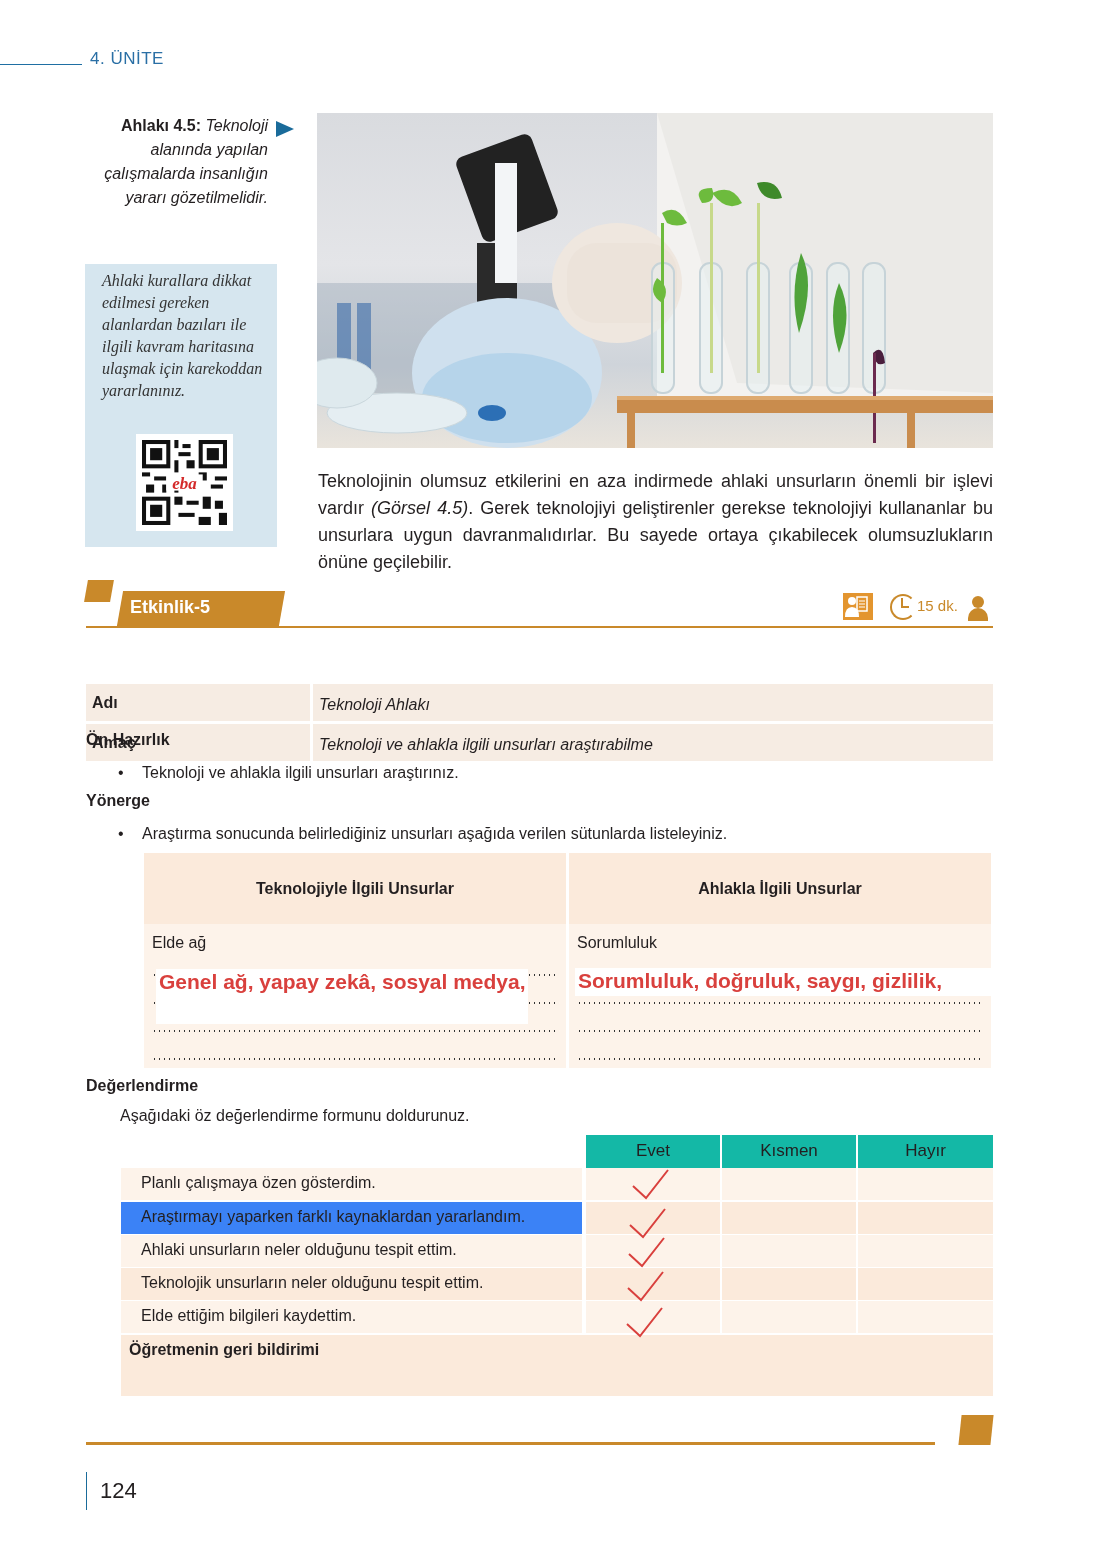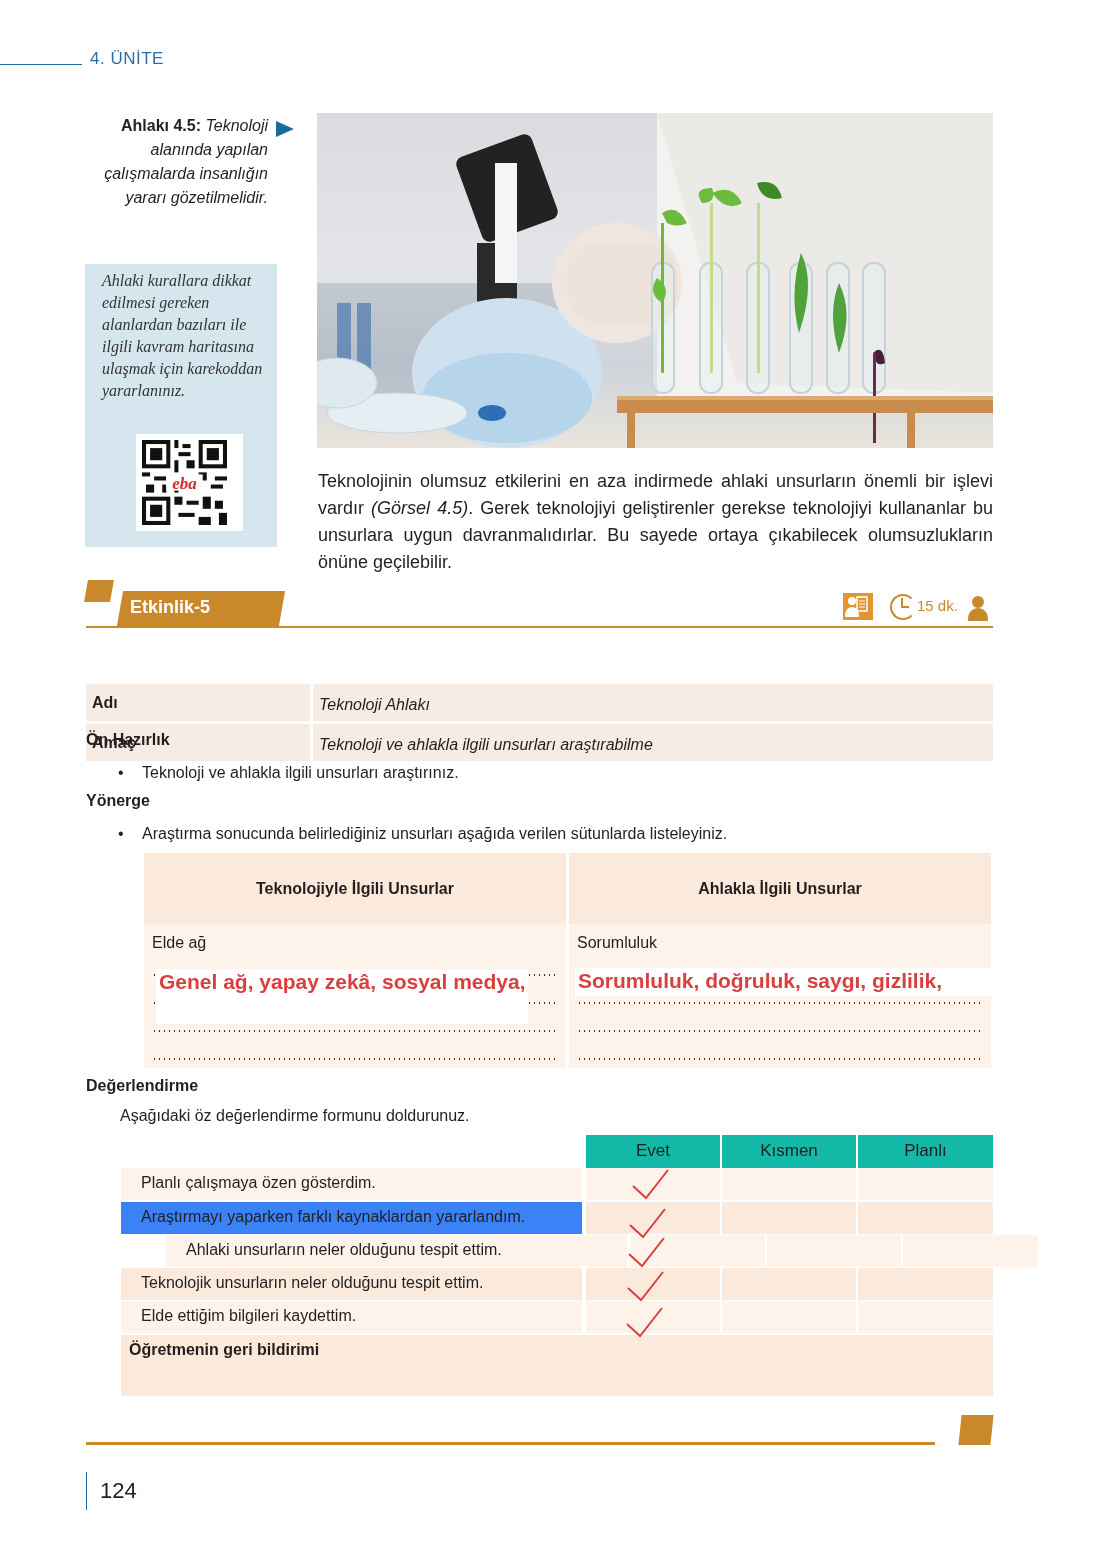--- a/index.html
+++ b/index.html
@@ -15,21 +15,21 @@
   .caption b { font-weight: bold; }
   .caption i { font-style: italic; }
   .caption-arrow { left: 276px; top: 121px; width: 0; height: 0; border-top: 8px solid transparent; border-bottom: 8px solid transparent; border-left: 18px solid #1a6b9a; }
 
   
   .photo { left: 317px; top: 113px; width: 676px; height: 335px; overflow: hidden; background: linear-gradient(180deg, #d9dbdf 0%, #e4e5e8 45%, #cfd4da 75%, #e9e4dc 100%); }
 
   
   .infobox { left: 85px; top: 264px; width: 192px; height: 283px; background: #d6e6ef; }
   .infobox-text { left: 102px; top: 270px; width: 165px; font-family: "Liberation Serif", serif; font-style: italic; font-size: 16px; line-height: 22px; color: #333; }
-  .qr { left: 136px; top: 434px; width: 107px; height: 97px; background: #fff; padding: 6px; }
+  .qr { left: 136px; top: 434px; width: 97px; height: 97px; background: #fff; padding: 6px; }
 
   
   .para { left: 318px; top: 468px; width: 675px; font-size: 18px; line-height: 27px; text-align: justify; color: #231f20; }
 
   
   .ek-accent { left: 86px; top: 580px; width: 26px; height: 22px; background: #c9892a; transform: skewX(-10deg); }
   .ek-tab { left: 120px; top: 591px; width: 162px; height: 35px; background: #c9892a; transform: skewX(-10deg); }
   .ek-label { left: 130px; top: 597px; font-size: 18px; font-weight: bold; color: #fff; }
   .ek-line { left: 86px; top: 626px; width: 907px; height: 2px; background: #c9892a; }
   .ek-icon-teacher { left: 843px; top: 593px; width: 30px; height: 27px; background: #e3952f; }
@@ -228,35 +228,35 @@
   <div class="dots" style="top:177px;"></div>
   <div class="dots" style="top:205px;"></div>
   <div class="answer" style="left:6px; top:115px; width:416px; height:28px; padding-left:3px;">Sorumluluk, doğruluk, saygı, gizlilik,</div>
 </div>
 
 <div class="abs section-h" style="left:86px; top:1077px;">Değerlendirme</div>
 <div class="abs bullet" style="left:120px; top:1107px;">Aşağıdaki öz değerlendirme formunu doldurunuz.</div>
 
 <div class="ev-head" style="left:586px; width:134px;">Evet</div>
 <div class="ev-head" style="left:722px; width:134px;">Kısmen</div>
-<div class="ev-head" style="left:858px; width:135px;">Planlı</div>
+<div class="ev-head" style="left:858px; width:135px;">Hayır</div>
 
 <div class="ev-row" style="top:1168px;">
   <div class="q" style="background:#fdf3ea;">Planlı çalışmaya özen gösterdim.</div>
   <div class="c" style="left:465px; background:#fdf3ea;"></div>
   <div class="c" style="left:601px; background:#fdf3ea;"></div>
   <div class="c" style="left:737px; width:135px; background:#fdf3ea;"></div>
 </div>
 <div class="ev-row" style="top:1202px;">
   <div class="q" style="background:#3b82f6;">Araştırmayı yaparken farklı kaynaklardan yararlandım.</div>
   <div class="c" style="left:465px; background:#fbeadb;"></div>
   <div class="c" style="left:601px; background:#fbeadb;"></div>
   <div class="c" style="left:737px; width:135px; background:#fbeadb;"></div>
 </div>
-<div class="ev-row" style="top:1235px;margin-left:45px;">
+<div class="ev-row" style="top:1235px;">
   <div class="q" style="background:#fdf3ea;">Ahlaki unsurların neler olduğunu tespit ettim.</div>
   <div class="c" style="left:465px; background:#fdf3ea;"></div>
   <div class="c" style="left:601px; background:#fdf3ea;"></div>
   <div class="c" style="left:737px; width:135px; background:#fdf3ea;"></div>
 </div>
 <div class="ev-row" style="top:1268px;">
   <div class="q" style="background:#fbeadb;">Teknolojik unsurların neler olduğunu tespit ettim.</div>
   <div class="c" style="left:465px; background:#fbeadb;"></div>
   <div class="c" style="left:601px; background:#fbeadb;"></div>
   <div class="c" style="left:737px; width:135px; background:#fbeadb;"></div>

